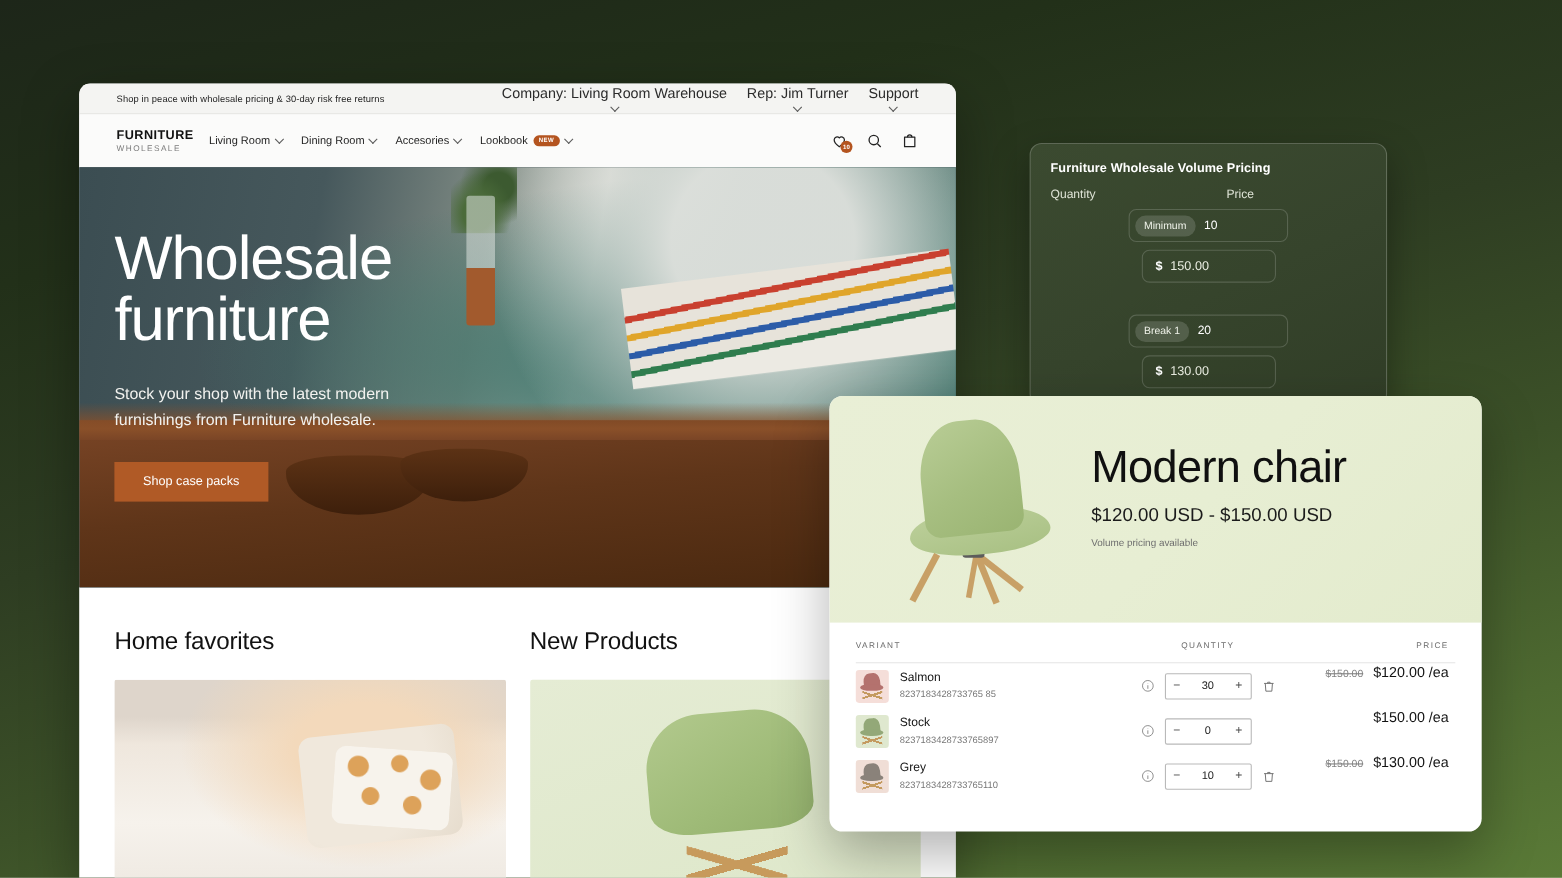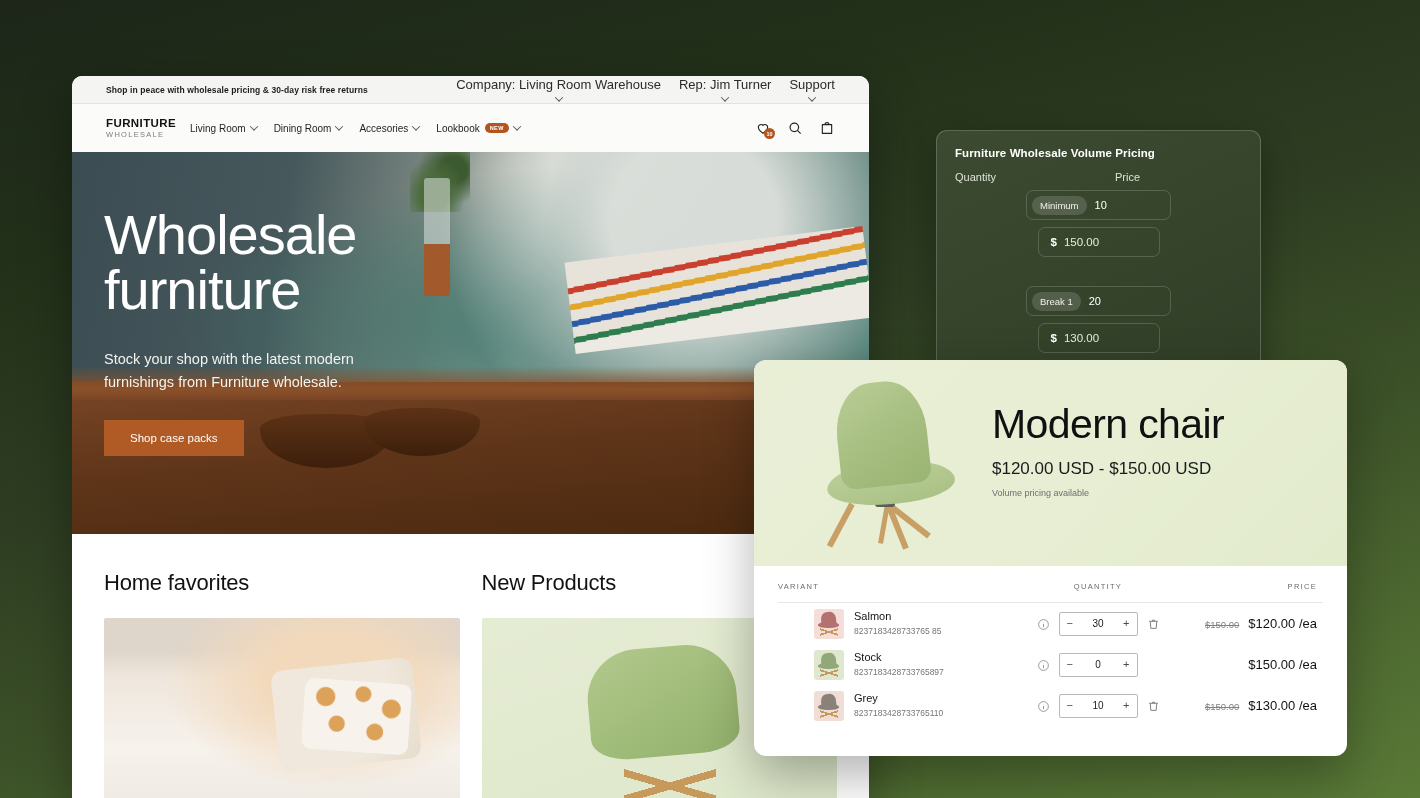--- a/index.html
+++ b/index.html
@@ -26,21 +26,21 @@
 
   
   .announce {
     height: 28px;
     background: #f4f4f2;
     display: flex; align-items: center;
     padding: 0 34px;
     border-bottom: 1px solid #e3e3e0;
   }
   .announce-text {
-    font-size: 8.5px; font-weight: bold;
+    font-size: 8.5px; font-weight: normal;
     color: #1c1c1c; letter-spacing: .1px;
   }
   .announce-right {
     margin-left: auto;
     display: flex; align-items: center; gap: 18px;
   }
   .announce-link {
     font-size: 13px; color: #2b2b2b;
     display: flex; align-items: center; gap: 4px;
     cursor: pointer;
@@ -310,21 +310,21 @@
     padding-bottom: 11px;
     border-bottom: 1px solid #e6e6e6;
   }
   .vt-h {
     font-size: 7.5px; letter-spacing: 1.3px;
     color: #6c6c6c;
   }
   .vt-h.v { flex: 1; }
   .vt-h.q { width: 170px; text-align: center; }
   .vt-h.p { width: 140px; text-align: right; padding-right: 6px; }
-  .vt-row { display: flex; align-items: center; height: 41px; margin-left: 36px; }
+  .vt-row { display: flex; height: 41px; }
   .vt-variant { flex: 1; display: flex; align-items: center; gap: 10px; }
   .vt-thumb {
     width: 30px; height: 30px; border-radius: 3px;
     position: relative; overflow: hidden; flex: none;
   }
   .vt-thumb .tb {
     position: absolute; left: 7px; top: 3px;
     width: 15px; height: 14px; border-radius: 38% 38% 14% 14% / 52% 52% 14% 14%;
     transform: rotate(-6deg);
   }

